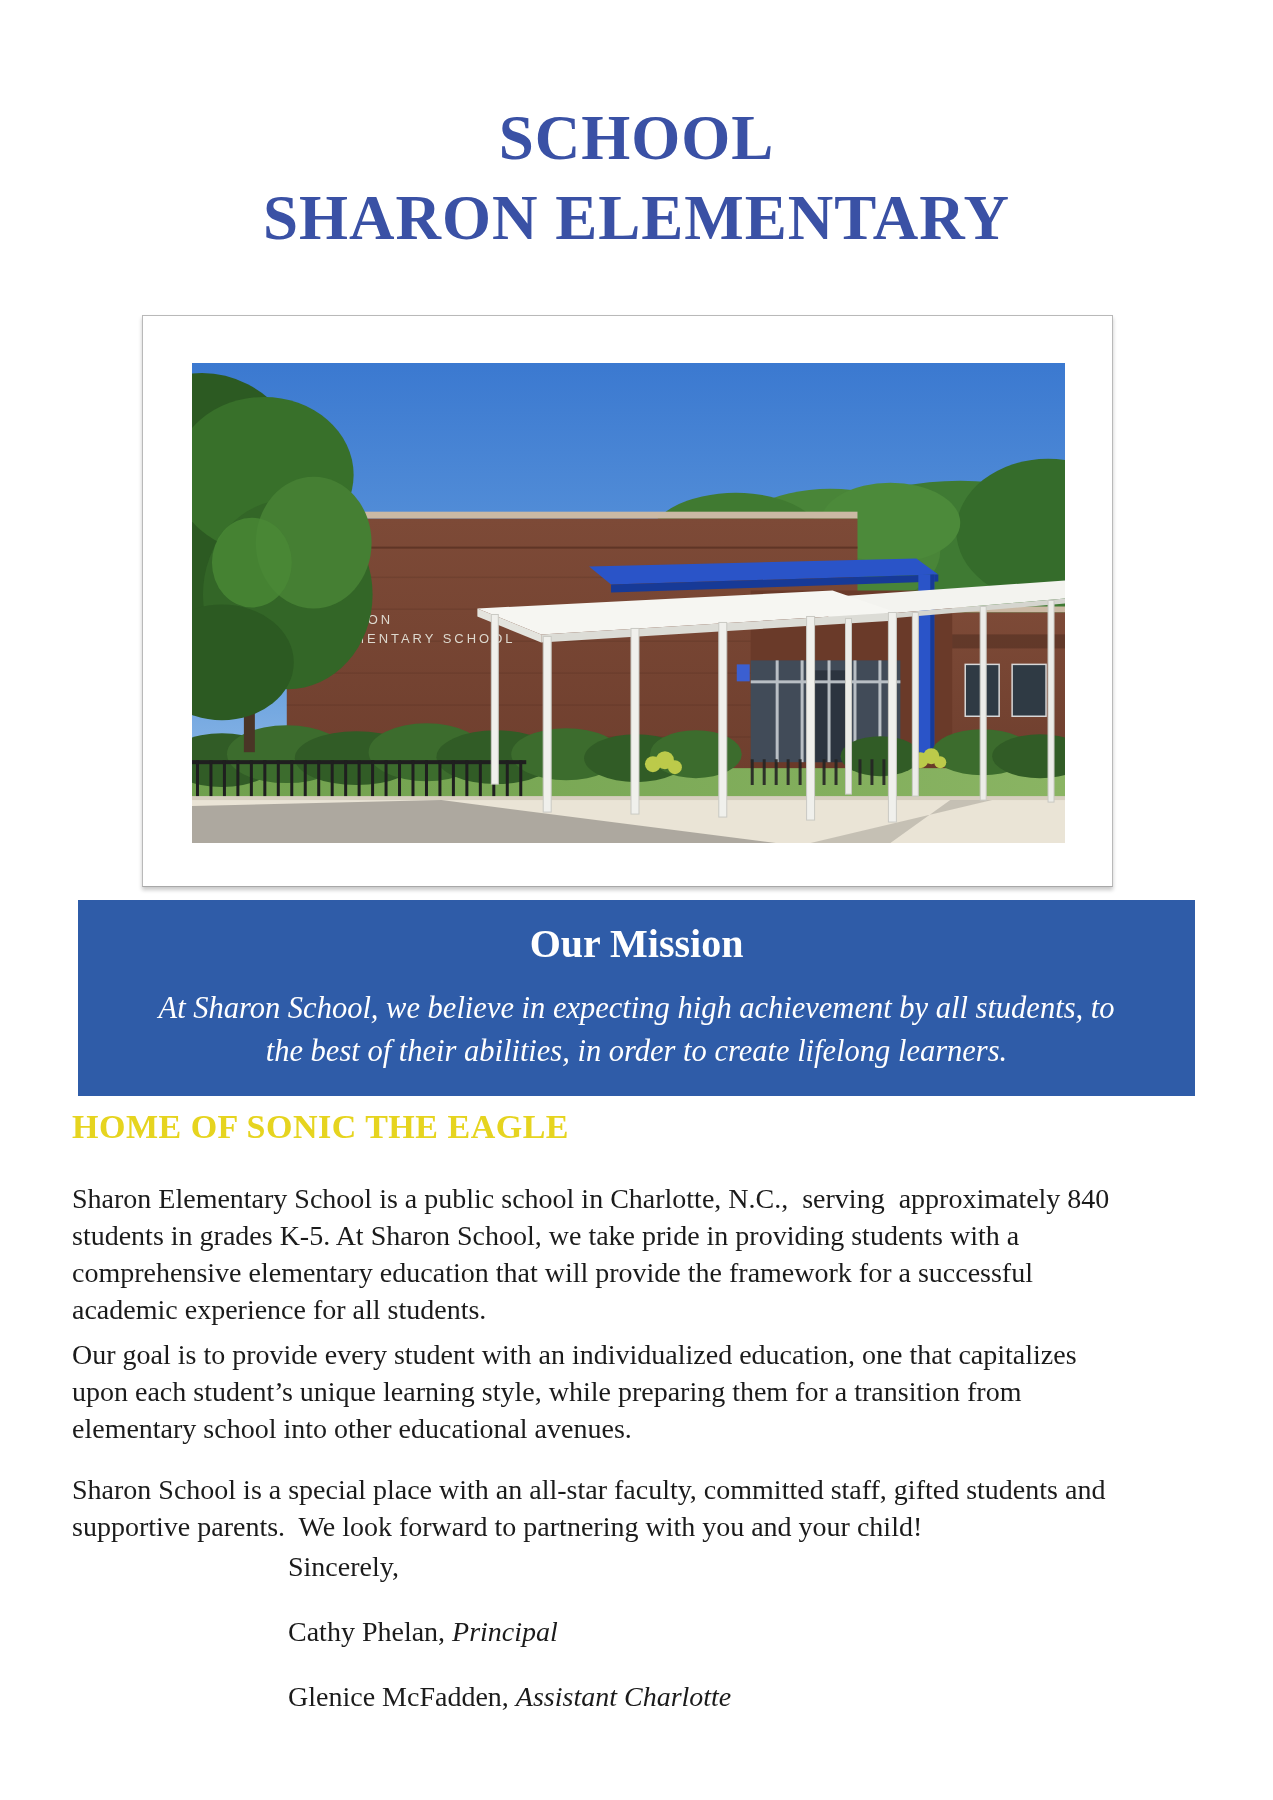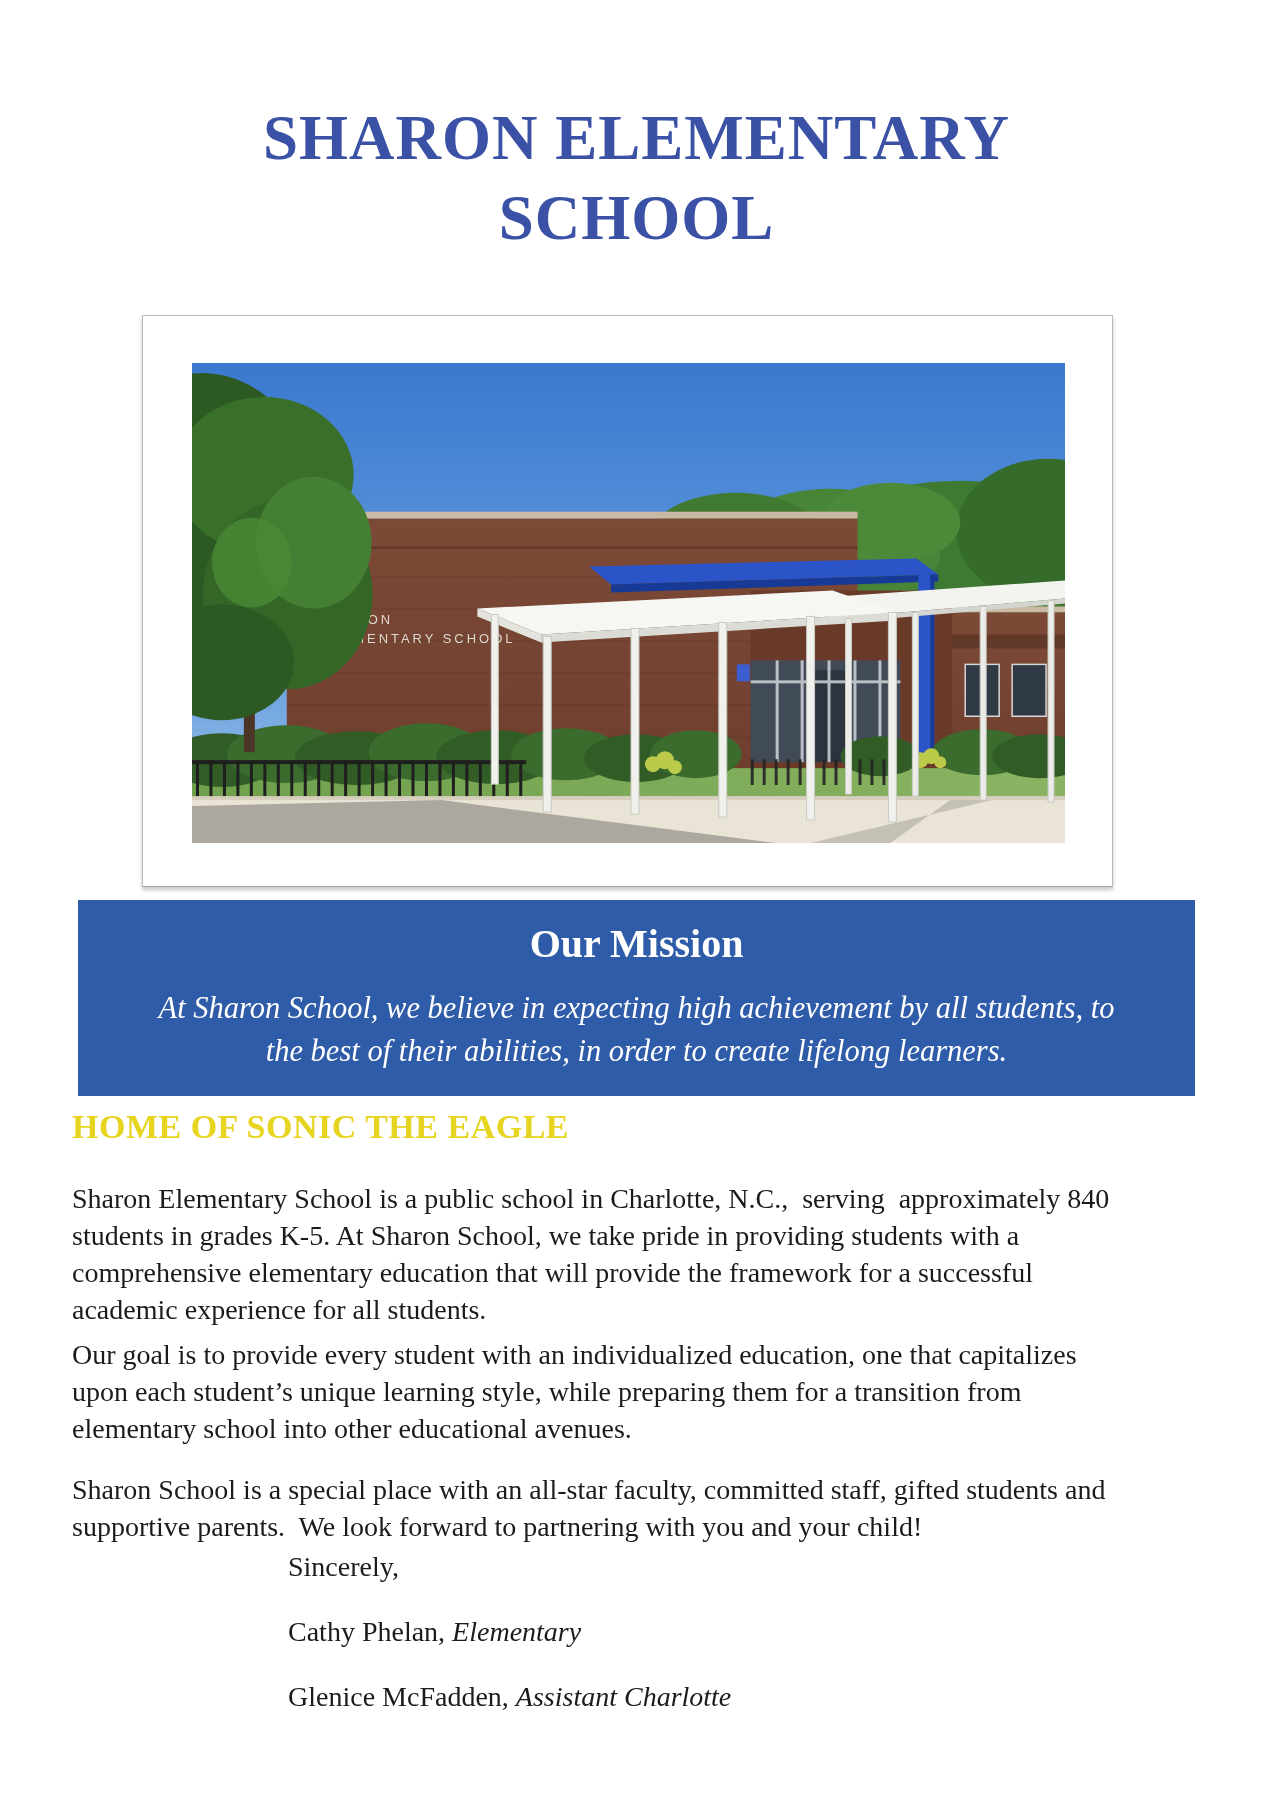--- a/index.html
+++ b/index.html
@@ -45,22 +45,22 @@
   .signoff{position:absolute;left:288px;right:95px;top:1548px;text-align:left;font-size:28px;line-height:37px;}
   .signoff .row{margin-bottom:28px;}
   .signoff em{font-style:italic;}
 </style>
 </head>
 <body>
 
 <div class="page">
 
   <div class="school-title">
+    <div>SCHOOL</div>
     <div>SHARON ELEMENTARY</div>
-    <div>SCHOOL</div>
   </div>
 
   <div class="photo-frame">
     <svg viewBox="0 0 875 481" preserveAspectRatio="none" role="img" aria-label="Front of Sharon Elementary School: red brick building with blue entrance canopy and white covered walkways under a clear blue sky, with trees, bushes, a black fence, lawn and sidewalk">
       <defs>
         <linearGradient id="skyGrad" x1="0" y1="0" x2="0" y2="1">
           <stop offset="0" stop-color="#3b79d0"></stop>
           <stop offset="0.65" stop-color="#68a0de"></stop>
           <stop offset="1" stop-color="#a6c8ec"></stop>
         </linearGradient>
@@ -222,17 +222,17 @@
 comprehensive elementary education that will provide the framework for a successful
 academic experience for all students.</div>
   <div class="body-par p-goal pre">Our goal is to provide every student with an individualized education, one that capitalizes
 upon each student’s unique learning style, while preparing them for a transition from
 elementary school into other educational avenues.</div>
   <div class="body-par p-closing pre">Sharon School is a special place with an all-star faculty, committed staff, gifted students and
 supportive parents.  We look forward to partnering with you and your child!</div>
 
   <div class="signoff">
     <div class="row">Sincerely,</div>
-    <div class="row"><span>Cathy Phelan, </span><em>Elementary</em></div>
+    <div class="row"><span>Cathy Phelan, </span><em>Principal</em></div>
     <div class="row"><span>Glenice McFadden, </span><em>Assistant Charlotte</em></div>
   </div>
 
 </div>
 
 </body></html>

